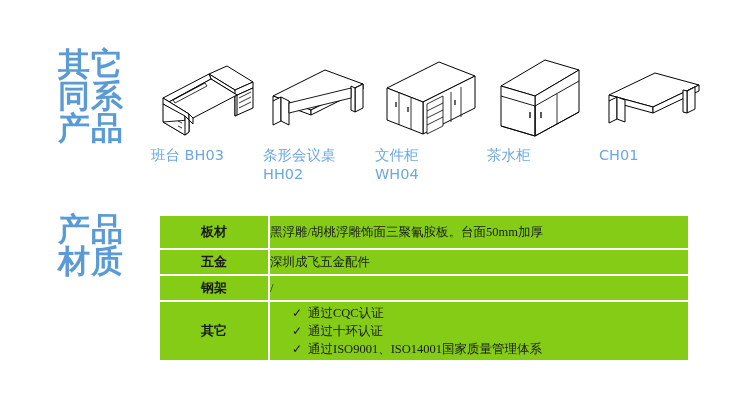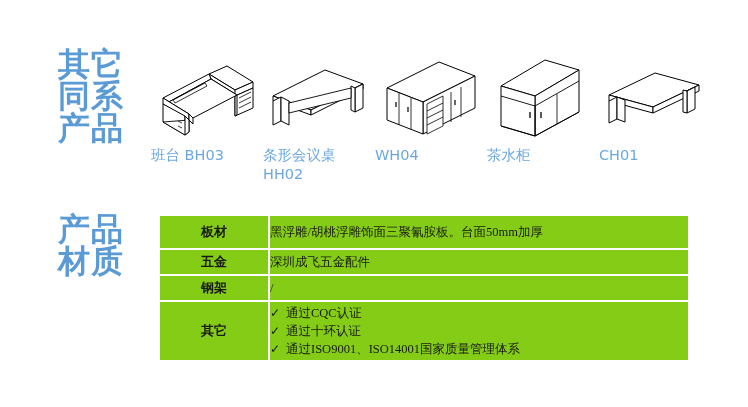--- a/index.html
+++ b/index.html
@@ -109,20 +109,21 @@
   .row-tall td { height: 32px; }
   .row-short td { height: 24px; }
   .cert-list {
     list-style: none;
     margin: 0;
     padding: 2px 0 2px 0;
   }
   .cert-list li {
     line-height: 18px;
     white-space: nowrap;
+    margin-left: 22px;
   }
   .cert-check {
     display: inline-block;
     width: 16px;
     color: #1a1a1a;
     font-size: 12px;
   }
 </style>
 </head>
 <body>
@@ -208,20 +209,21 @@
         <path d="M15 44 L15 49 M27 49 L27 54" stroke-width="1.2"></path>
 
         <path d="M46 46 L62 38 L62 68 L46 76 Z" fill="#fff" stroke-width="0.8"></path>
         <path d="M46 53 L62 45 M46 60 L62 52 M46 67 L62 59" stroke-width="0.8"></path>
 
         <path d="M70 34 L70 64 M80 29 L80 59" stroke-width="0.8"></path>
         <path d="M74 42 L74 47" stroke-width="1.2"></path>
       </svg>
     </div>
     <div class="product-label">
+      <span class="ln">文件柜</span>
       <span class="ln">WH04</span>
     </div>
   </div>
 
   <div class="product-item">
     <div class="product-figure">
       <svg width="96" height="84" viewBox="0 0 96 84" fill="none" stroke="#000" stroke-width="1" stroke-linejoin="round">
 
         <path d="M6 30 L50 4 L84 14 L40 40 Z" fill="#fff"></path>
 

